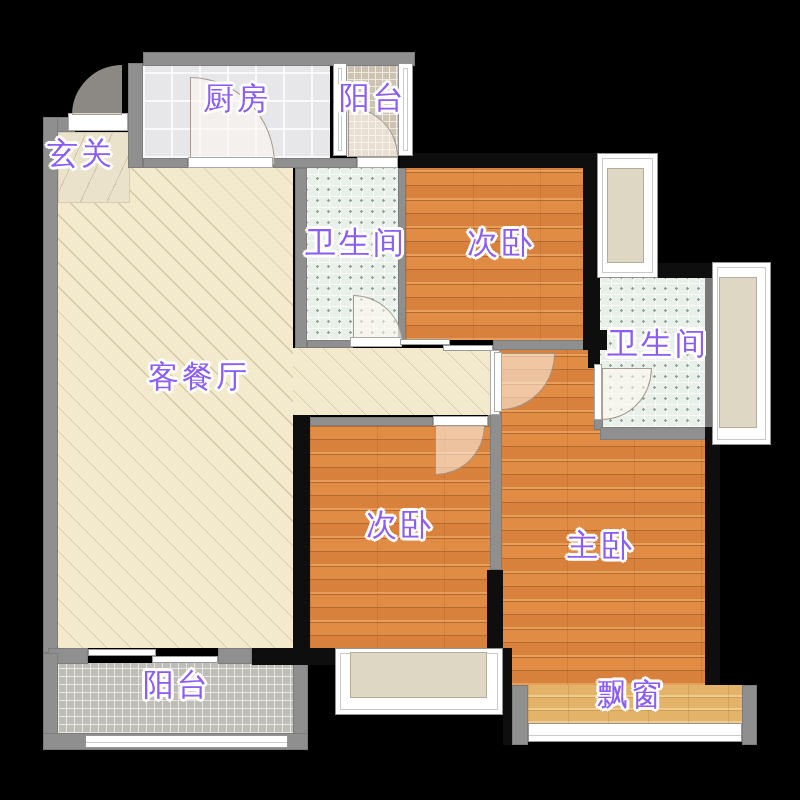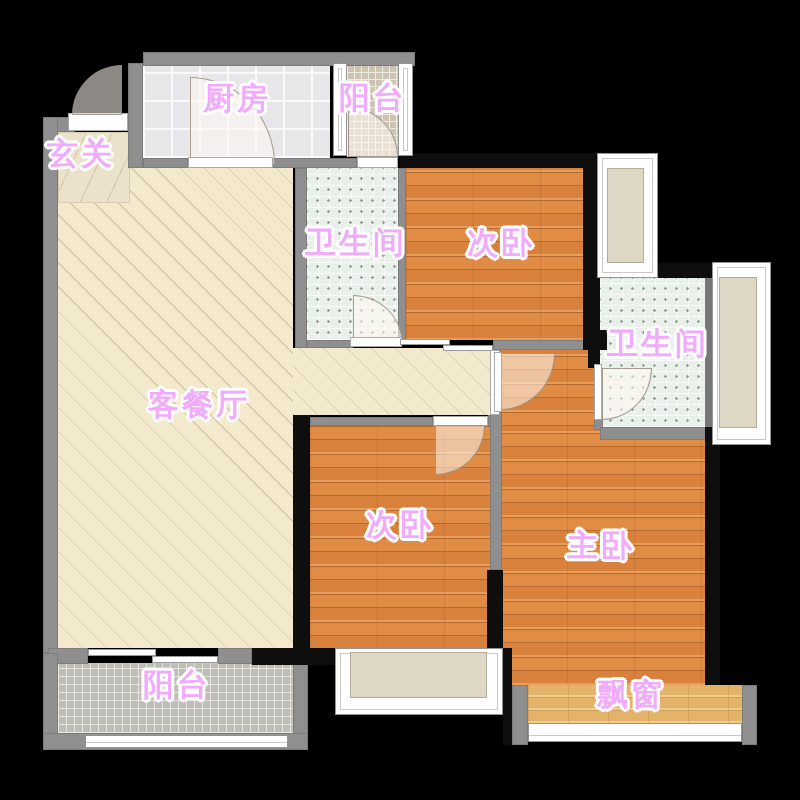--- a/index.html
+++ b/index.html
@@ -42,21 +42,21 @@
 
   
   .win{background:#fff;border:1px solid #949494;
        box-shadow:inset 0 0 0 4px #fff,inset 0 0 0 5px #c9c9c9;}
   .sill{background:#ded7c4;border:1px solid #b3ac9a;}
   .slab{background:#fff;border:1px solid #a9a9a9;}
   .arc{background:rgba(255,247,240,.55);border:1.5px solid rgba(150,140,128,.85);}
   .panel{background:#fff;border:1px solid #9a9a9a;}
 
   
-  .label{transform:translate(-50%,-50%);color:#f0abfc;font-weight:700;
+  .label{transform:translate(-50%,-50%);color:#8b5cf6;font-weight:400;
     font-size:31px;letter-spacing:3px;white-space:nowrap;line-height:1;
     text-shadow:-2px -2px 0 #fff,2px -2px 0 #fff,-2px 2px 0 #fff,2px 2px 0 #fff,
                  -3px 0 0 #fff,3px 0 0 #fff,0 -3px 0 #fff,0 3px 0 #fff;}
 </style>
 </head>
 <body>
 
 <div id="plan">
 
   <div class="cream" style="left:58px;top:132px;width:235px;height:516px;"></div>
@@ -146,19 +146,19 @@
 
   <div class="panel" style="left:88px;top:649px;width:68px;height:7px;"></div>
   <div class="panel" style="left:152px;top:656px;width:66px;height:7px;"></div>
 
   <div class="label" style="left:81px;top:153px;">玄关</div>
   <div class="label" style="left:237px;top:98px;">厨房</div>
   <div class="label" style="left:373px;top:97px;">阳台</div>
   <div class="label" style="left:356px;top:242px;">卫生间</div>
   <div class="label" style="left:501px;top:242px;">次卧</div>
   <div class="label" style="left:658px;top:343px;">卫生间</div>
-  <div class="label" style="left:199px;top:404px;text-align:right;">客餐厅</div>
+  <div class="label" style="left:199px;top:376px;text-align:right;">客餐厅</div>
   <div class="label" style="left:400px;top:524px;">次卧</div>
   <div class="label" style="left:601px;top:545px;">主卧</div>
   <div class="label" style="left:177px;top:684px;">阳台</div>
   <div class="label" style="left:631px;top:694px;">飘窗</div>
 
 </div>
 
 </body></html>

